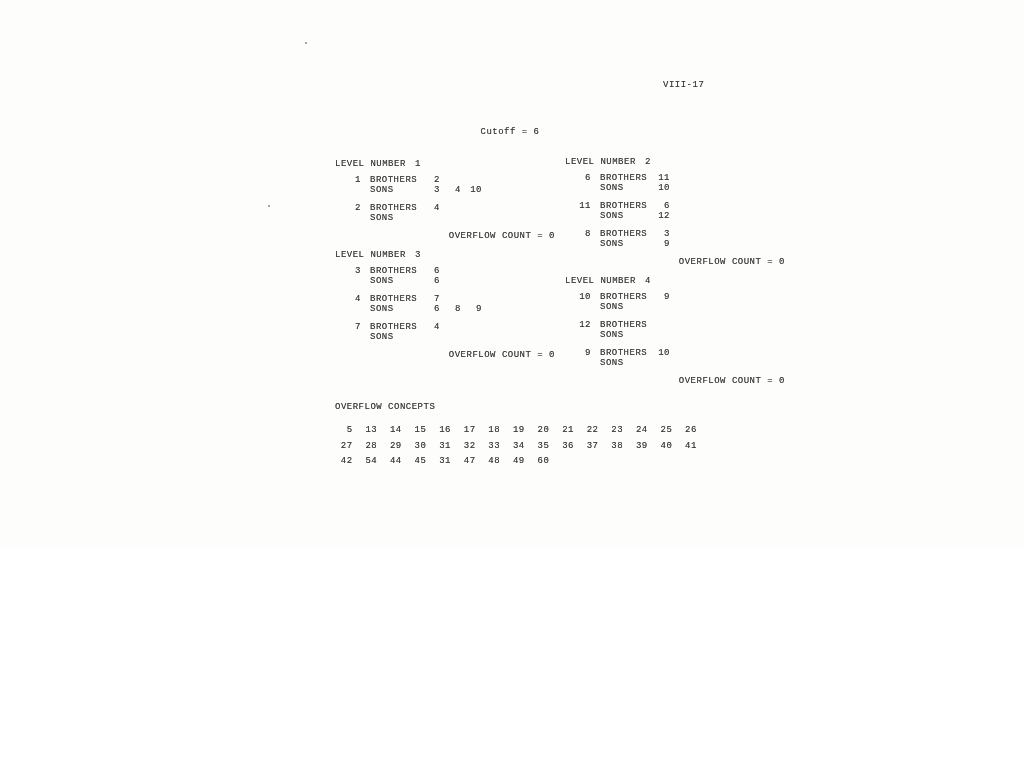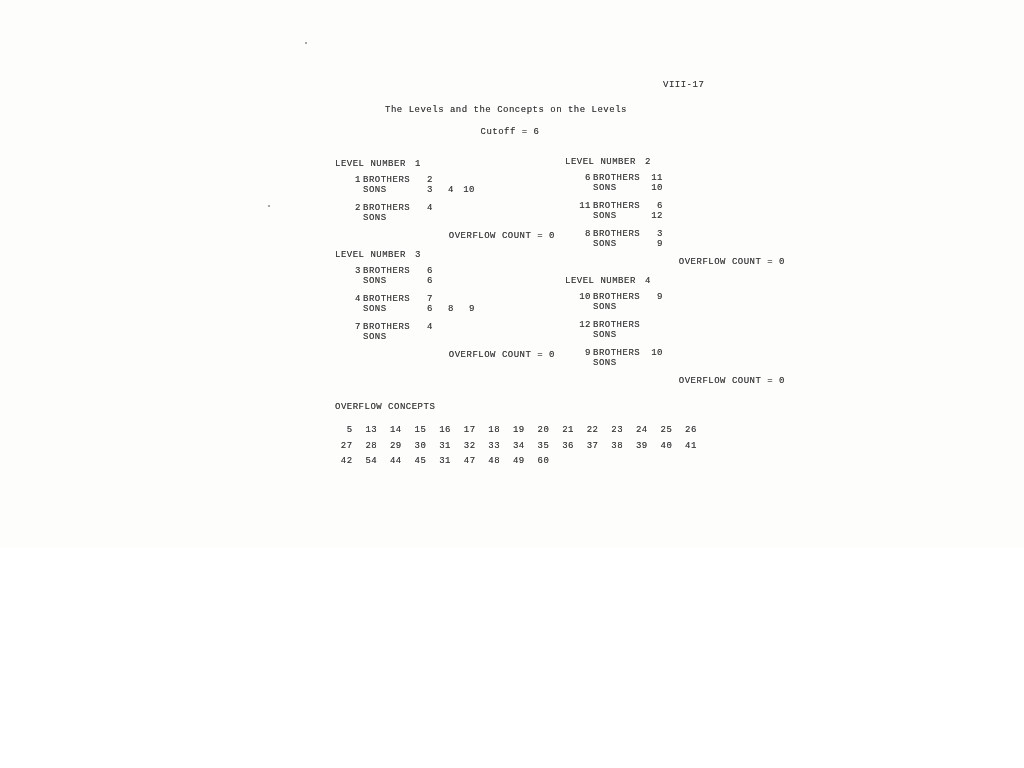--- a/index.html
+++ b/index.html
@@ -12,38 +12,37 @@
   .page-number { position:absolute; left:663px; top:80px; }
   .title { position:absolute; left:0; top:105px; width:1012px; text-align:center; }
   .cutoff { position:absolute; left:0; top:127px; width:1020px; text-align:center; }
   .col { position:absolute; width:220px; }
   .col-left  { left:335px; top:159px; }
   .col-right { left:565px; top:157px; }
   .sec-h { display:flex; height:10px; line-height:10px; margin-bottom:6px; white-space:nowrap; }
   .lvl-label { display:inline-block; width:80px; }
   .line { display:flex; height:10.2px; line-height:10.2px; white-space:nowrap; }
   .eid   { width:26px; text-align:right; }
-  .elabel{ margin-left:2px; width:56px; }
+  .elabel{ margin-left:9px; width:56px; }
   .eval  { width:14px; text-align:right; }
   .eval2 { width:21px; text-align:right; }
   .eval3 { width:21px; text-align:right; }
   .entry { margin-bottom:7.5px; }
   .overflow { margin-left:15px; height:10px; line-height:10px; margin-bottom:9.5px;text-align:right; }
   .iso-heading { position:absolute; left:335px; top:402px; }
   .iso-grid { position:absolute; left:328px; top:423px; }
   .iso-row { height:15.5px; line-height:15.5px; white-space:nowrap;text-decoration:underline; }
   .iso-cell { display:inline-block; width:24.6px; text-align:right; }
   .speck { position:absolute; width:2px; height:2px; background:#8a8a8a; border-radius:50%; }
 </style>
 </head>
 <body>
 
 <div class="page">
   <div class="page-number">VIII-17</div>
-  <div class="title">The Levels and the Concepts on the Levels</div>
   <div class="cutoff">Cutoff = 6</div>
 
   <div class="col col-left" id="col-left">
       <div class="section">
         <div class="sec-h">
           <span class="lvl-label">LEVEL NUMBER</span>
           <span class="lvl-num">1</span>
         </div>
         <div class="entry">
           <div class="line">

